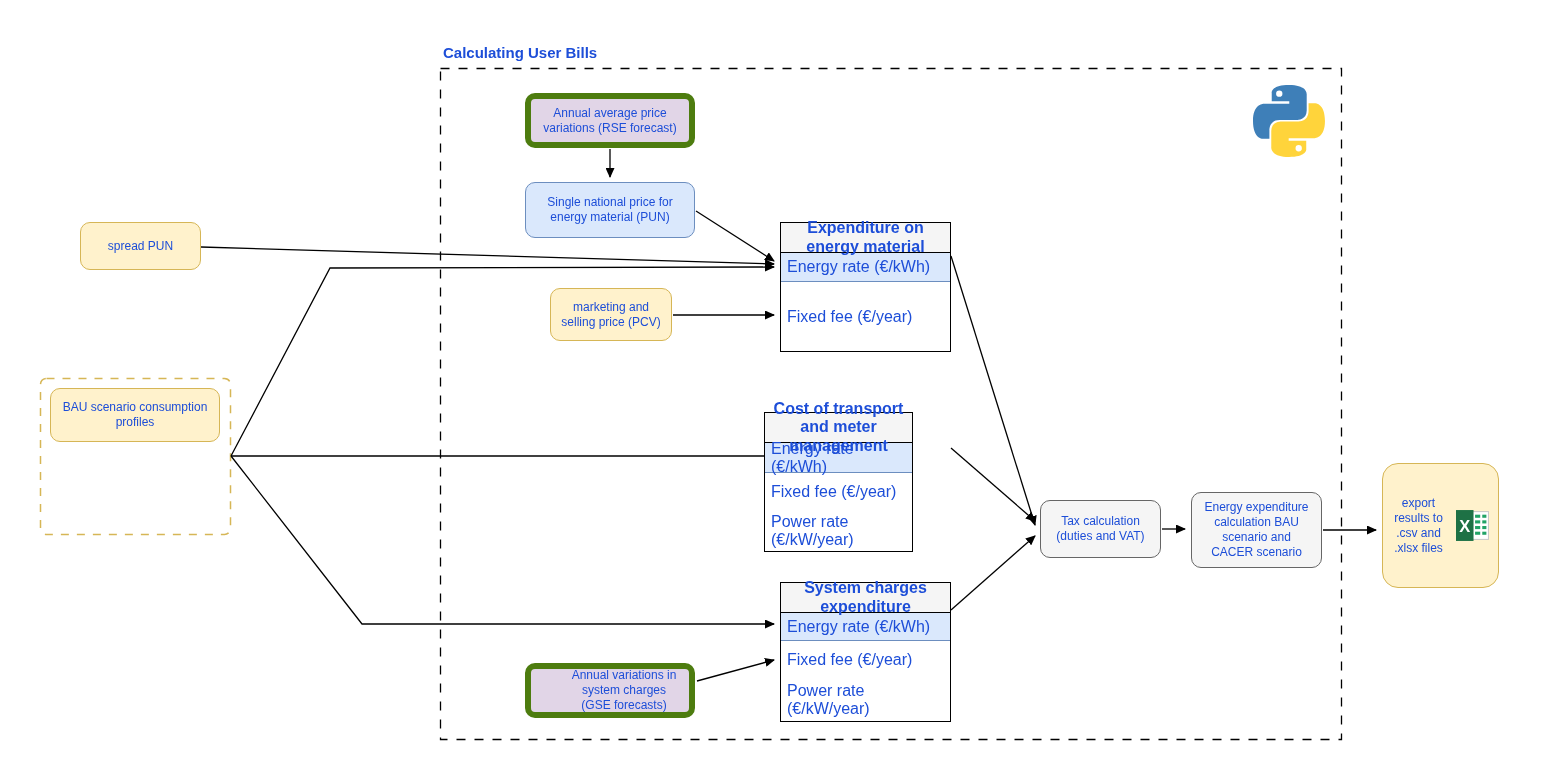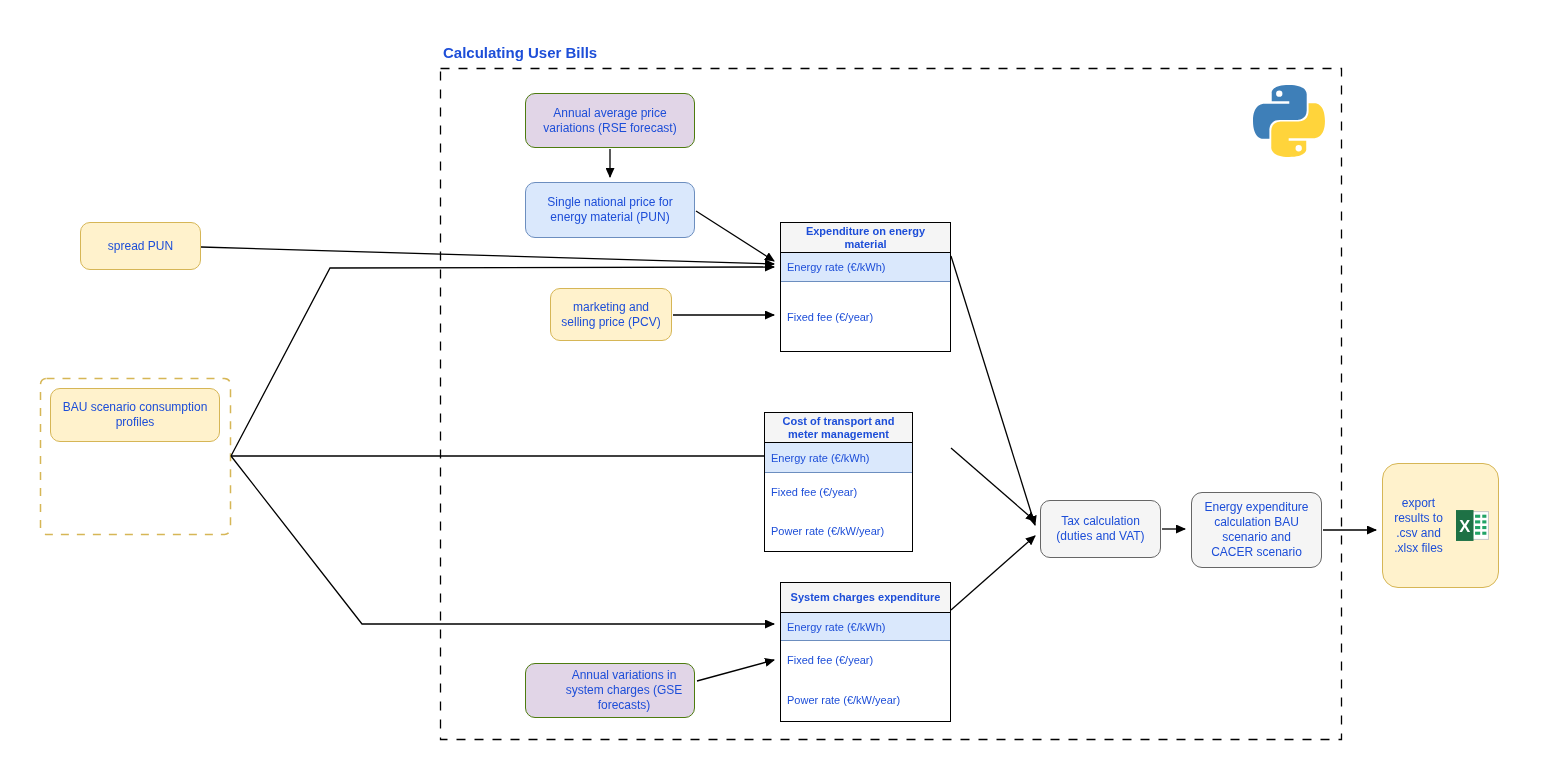--- a/index.html
+++ b/index.html
@@ -11,28 +11,28 @@
   .title {
     position:absolute; left:443px; top:44px;
     font-size:15px; font-weight:bold; white-space:nowrap;
   }
   .node {
     position:absolute; box-sizing:border-box;
     display:flex; align-items:center; justify-content:center;
     text-align:center; font-size:12px; line-height:1.25;
     padding:4px 8px; border-radius:10px;
   }
-  .purple { background:#E1D5E7; border:1px solid #4d7c0f; }
+  .purple { background:#E1D5E7; border:6px solid #4d7c0f; }
   .blue   { background:#DAE8FC; border:1px solid #6C8EBF; }
   .yellow { background:#FFF2CC; border:1px solid #D6B656; }
   .gray   { background:#F5F5F5; border:1px solid #666666; }
   .export-node { flex-direction:row; gap:10px; border-radius:16px; }
   .table {
     position:absolute; box-sizing:border-box; background:#ffffff;
-    border:1px solid #000; font-size:11px;
+    border:1px solid #000; font-size:16px;
   }
   .thead {
     box-sizing:border-box; background:#F5F5F5; font-weight:bold;
     display:flex; align-items:center; justify-content:center;
     text-align:center; line-height:1.15; padding:0 4px;
     border-bottom:1px solid #000;
   }
   .trow {
     box-sizing:border-box; display:flex; align-items:center;
     padding:0 6px; border-bottom:1px solid #000; background:#fff;
@@ -111,21 +111,21 @@
 
   <div class="table" style="left:780px; top:582px; width:171px;">
     <div class="thead" style="height:30px;">System charges expenditure</div>
     <div class="trow hl" style="height:28px;">Energy rate (€/kWh)</div>
     <div class="trow" style="height:37px; border-bottom:none;">Fixed fee (€/year)</div>
     <div class="trow" style="height:43px;">Power rate (€/kW/year)</div>
   </div>
 
   <div class="node gray" style="left:1040px; top:500px; width:121px; height:58px;">Tax calculation (duties and VAT)</div>
 
-  <div class="node gray" style="left:1191px; top:492px; width:131px; height:76px;border-radius:11px;">Energy expenditure calculation BAU scenario and CACER scenario</div>
+  <div class="node gray" style="left:1191px; top:492px; width:131px; height:76px;">Energy expenditure calculation BAU scenario and CACER scenario</div>
 
   <div class="node yellow export-node" style="left:1382px; top:463px; width:117px; height:125px;">
     <span>export results to .csv and .xlsx files</span>
     <span style="line-height:0;">
       <svg width="34" height="31" viewBox="0 0 33 30">
         <rect x="16" y="1.5" width="15.5" height="27" fill="#ffffff" stroke="#c8c8c8"></rect>
         <g fill="#21A366">
           <rect x="18.5" y="4.5" width="5" height="3"></rect>
             <rect x="25.5" y="4.5" width="4" height="3"></rect>
           <rect x="18.5" y="10" width="5" height="3"></rect>

